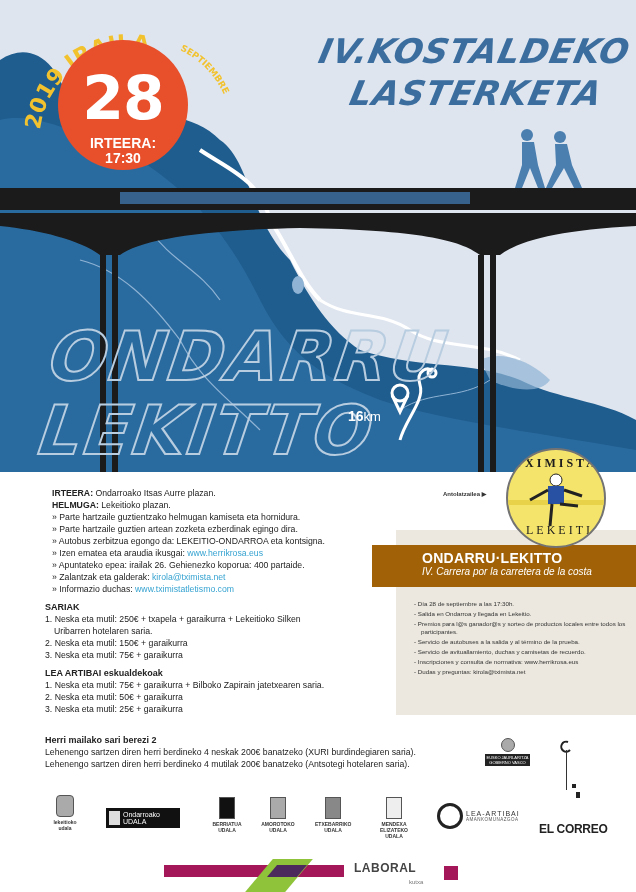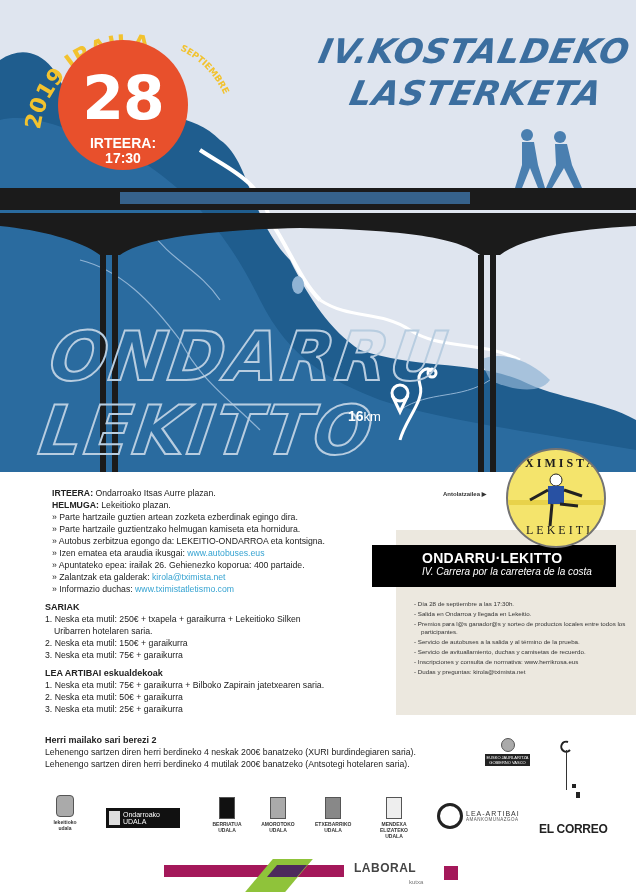--- a/index.html
+++ b/index.html
@@ -36,21 +36,21 @@
   .info-left .bullet::before { content: "» "; }
   .section-head { font-weight: bold; margin-top: 6px; font-size: 9px; }
   .prize { white-space: nowrap; }
   .prize.indent { padding-left: 9px; }
   .special { position: absolute; left: 45px; top: 732px; font-size: 8.7px; line-height: 12px; color: #222; }
   .special .section-head { margin-top: 2px; }
 
   .organizers { position: absolute; left: 443px; top: 490px; font-size: 6px; font-weight: bold; color: #333; }
 
   .es-box { position: absolute; left: 396px; top: 530px; width: 240px; height: 185px; background: #ece8df; }
-  .es-head { position: absolute; left: 372px; top: 545px; width: 244px; height: 42px; background: #000000; color: #fff; padding: 5px 0 0 50px; }
+  .es-head { position: absolute; left: 372px; top: 545px; width: 264px; height: 42px; background: #a16207; color: #fff; padding: 5px 0 0 50px; }
   .es-head .t { font-weight: bold; font-size: 14px; line-height: 16px; letter-spacing: 0.3px; }
   .es-head .s { font-style: italic; font-size: 10px; line-height: 12px; }
   .es-list { position: absolute; left: 414px; top: 600px; width: 215px; font-size: 6.2px; line-height: 8.4px; color: #333; list-style: none; }
   .es-list li { padding-left: 7px; text-indent: -7px; margin-bottom: 1.5px; }
   .es-list li::before { content: "- "; }
 
   
   .logo { position: absolute; text-align: center; color: #333; font-size: 5px; font-weight: bold; }
   .crest { background: #aaa; margin: 0 auto 2px; border: 1px solid #555; }
   .ondarroa-logo { position: absolute; left: 106px; top: 808px; width: 74px; height: 20px; background: #111; color: #fff; font-size: 7px; display: flex; align-items: center; padding-left: 3px; gap: 3px; }
@@ -151,24 +151,24 @@
     <path d="M40 40 L22 50 M56 40 L74 46 M44 54 L42 76 M52 54 L70 56" stroke="#222" stroke-width="3" fill="none"></path>
   </svg>
   <div class="ring-bot">LEKEITIO</div>
 </div>
 
 <div class="organizers">Antolatzailea ▶</div>
 
 <div class="info-left">
   <div class="row"><b>IRTEERA:</b> <span>Ondarroako Itsas Aurre plazan.</span></div>
   <div class="row"><b>HELMUGA:</b> <span>Lekeitioko plazan.</span></div>
+  <div class="row bullet">Parte hartzaile guztientzako helmugan kamiseta eta hornidura.</div>
   <div class="row bullet">Parte hartzaile guztien artean zozketa ezberdinak egingo dira.</div>
-  <div class="row bullet">Parte hartzaile guztientzako helmugan kamiseta eta hornidura.</div>
   <div class="row bullet">Autobus zerbitzua egongo da: LEKEITIO-ONDARROA eta kontsigna.</div>
-  <div class="row bullet"><span>Izen ematea eta araudia ikusgai:</span> <span class="link">www.autobuses.eus</span></div>
+  <div class="row bullet"><span>Izen ematea eta araudia ikusgai:</span> <span class="link">www.herrikrosa.eus</span></div>
   <div class="row bullet">Apuntateko epea: irailak 26. Gehienezko koporua: 400 partaide.</div>
   <div class="row bullet"><span>Zalantzak eta galderak:</span> <span class="link">kirola@tximista.net</span></div>
   <div class="row bullet"><span>Informazio duchas:</span> <span class="link">www.tximistatletismo.com</span></div>
 
   <div class="section-head">SARIAK</div>
   <div class="prize">1. Neska eta mutil: 250€ + txapela + garaikurra + Lekeitioko Silken</div>
   <div class="prize indent">Uribarren hotelaren saria.</div>
   <div class="prize">2. Neska eta mutil: 150€ + garaikurra</div>
   <div class="prize">3. Neska eta mutil: 75€ + garaikurra</div>
 

